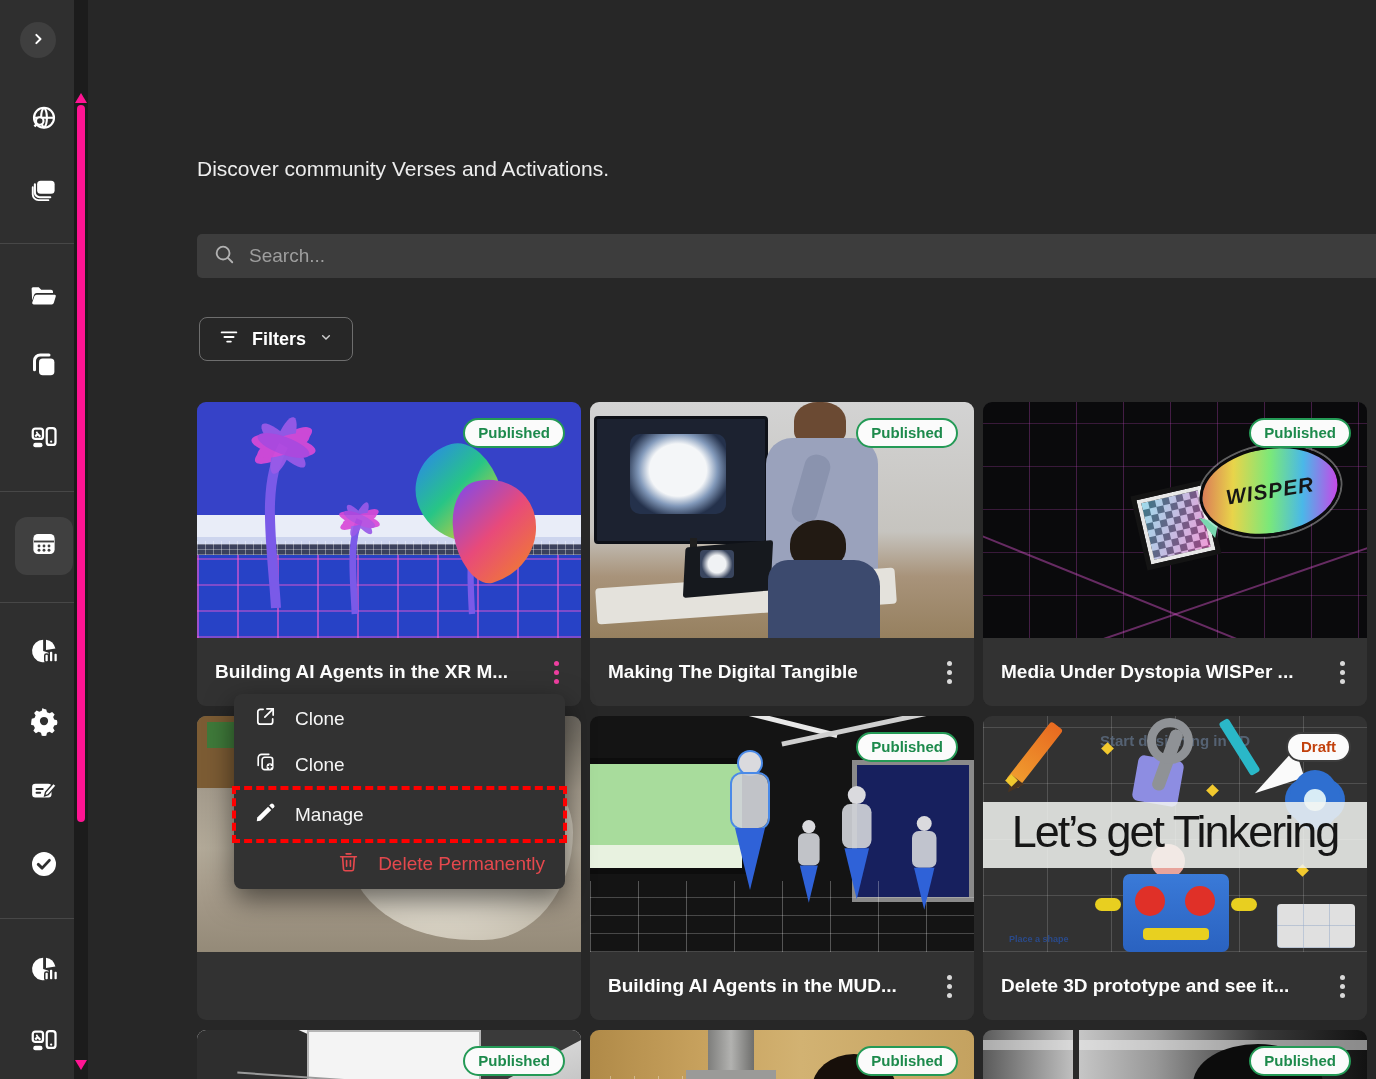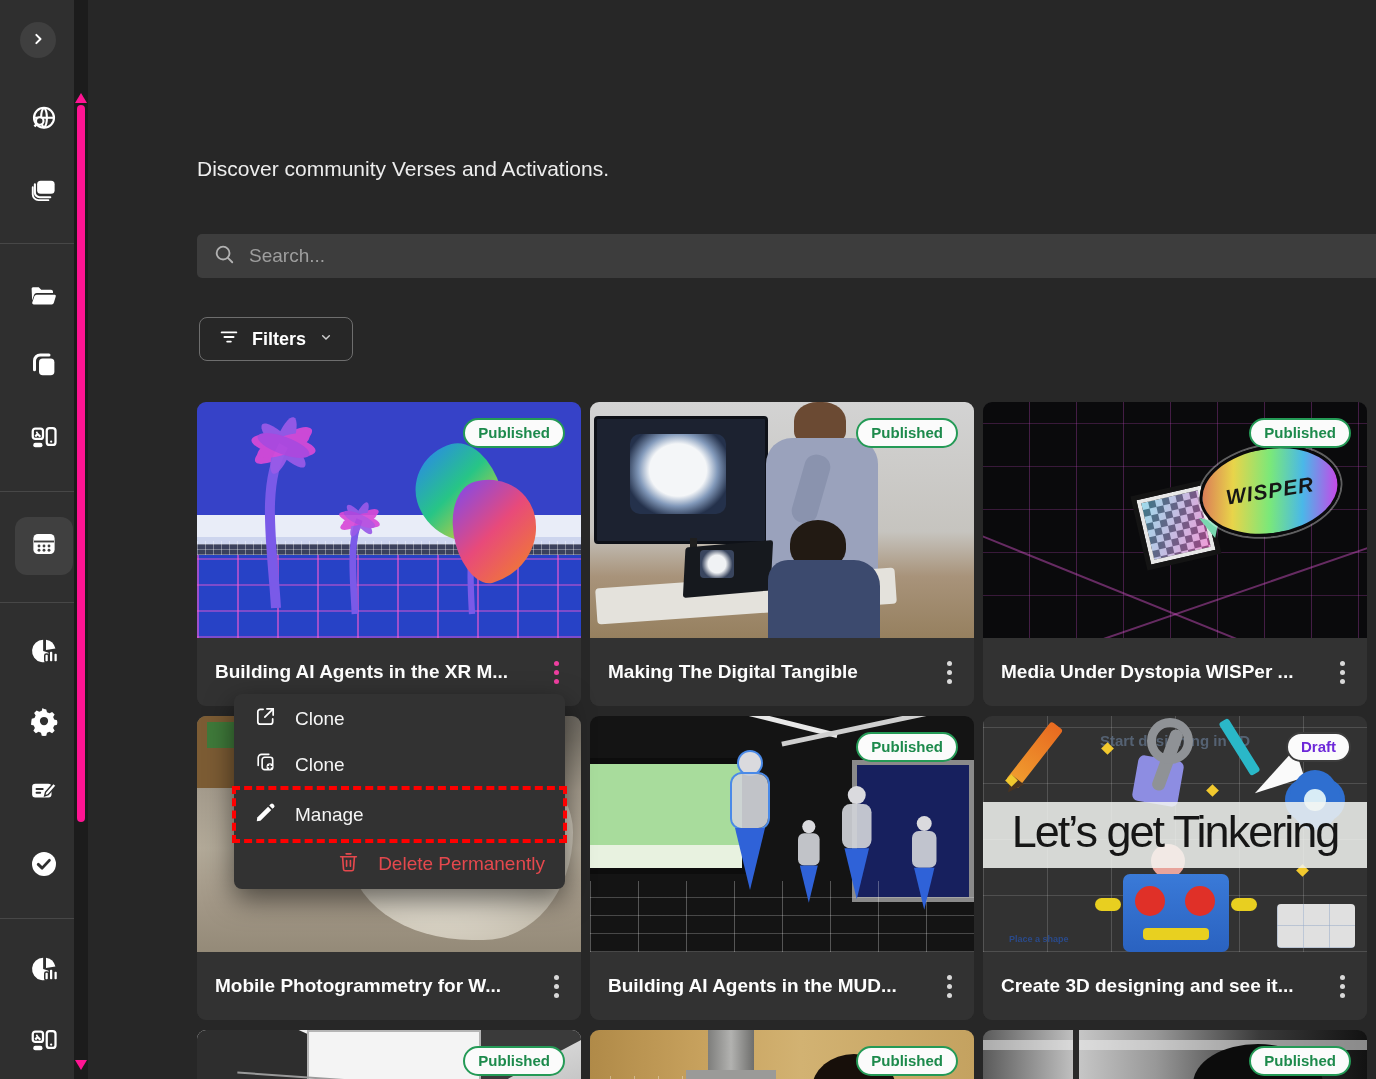--- a/index.html
+++ b/index.html
@@ -48,21 +48,21 @@
   .cfoot{position:absolute;left:0;top:236px;width:100%;height:68px;background:#323232;
     display:flex;align-items:center;justify-content:space-between;padding:0 14px 0 18px;box-sizing:border-box;}
   .ctitle{font-size:19px;font-weight:700;color:#fdfdfd;white-space:nowrap;}
   .kebab{display:flex;flex-direction:column;gap:4px;background:none;border:none;padding:8px;cursor:pointer;}
   .kebab i{width:5px;height:5px;border-radius:50%;background:#d9d9d9;display:block;}
   .kebab.pink i{background:#ee3fa0;}
 
   .badge{position:absolute;top:16px;right:16px;display:inline-flex;align-items:center;
     padding:3px 13px;border-radius:15px;background:#fbfbfb;font-size:15px;font-weight:700;line-height:20px;}
   .badge.pub{border:2px solid #249a56;color:#1d8a4c;}
-  .badge.draft{border:2px solid #3c3c3c;color:#6d28d9;}
+  .badge.draft{border:2px solid #3c3c3c;color:#c2410c;}
 
   
   .menu{position:absolute;left:234px;top:694px;width:331px;background:#323232;border-radius:8px;
     box-shadow:0 10px 28px rgba(0,0,0,.55);z-index:50;padding:2px 0;}
   .mi{display:flex;align-items:center;gap:18px;height:46px;padding:0 20px;font-size:19px;color:#f5f5f5;cursor:pointer;}
   .mi svg{width:23px;height:23px;flex:none;}
   .mi.hl{height:53px;outline:4px dashed #fe0000;outline-offset:-2px;}
   .mi.danger{color:#e5484d;justify-content:flex-end;}
 
   
@@ -496,28 +496,20 @@
         <div class="thumb t4">
           <div class="t4-box1"></div>
             <div class="t4-tape"></div>
             <div class="t4-box2"></div>
           <div class="t4-sheet"></div>
             <div class="t4-plank"></div>
             <div class="t4-dolly"></div>
           <div class="t4-w1"></div>
             <div class="t4-w2"></div>
         </div>
-        <div class="cfoot">
-          <span class="ctitle">Mobile Photogrammetry for W...</span>
-          <button class="kebab">
-              <i></i>
-              <i></i>
-              <i></i>
-            </button>
-        </div>
       </article>
 
       <article class="card">
         <div class="thumb t5">
           <div class="t5-beam1"></div>
             <div class="t5-beam2"></div>
           <div class="t5-green"></div>
             <div class="t5-win"></div>
             <div class="t5-floor"></div>
           <div class="t5-fig hero" style="left:142px;top:36px">
@@ -572,21 +564,21 @@
           <div class="t6-headline">Let’s get Tinkering</div>
           <div class="t6-robot"></div>
           <div class="t6-eye1"></div>
             <div class="t6-eye2"></div>
             <div class="t6-mouth"></div>
           <div class="t6-botcap">Place a shape</div>
           <div class="t6-panel"></div>
           <span class="badge draft">Draft</span>
         </div>
         <div class="cfoot">
-          <span class="ctitle">Create 3D designing and see it...</span>
+          <span class="ctitle">Delete 3D prototype and see it...</span>
           <button class="kebab">
               <i></i>
               <i></i>
               <i></i>
             </button>
         </div>
       </article>
 
       <article class="card">
         <div class="thumb t7">

